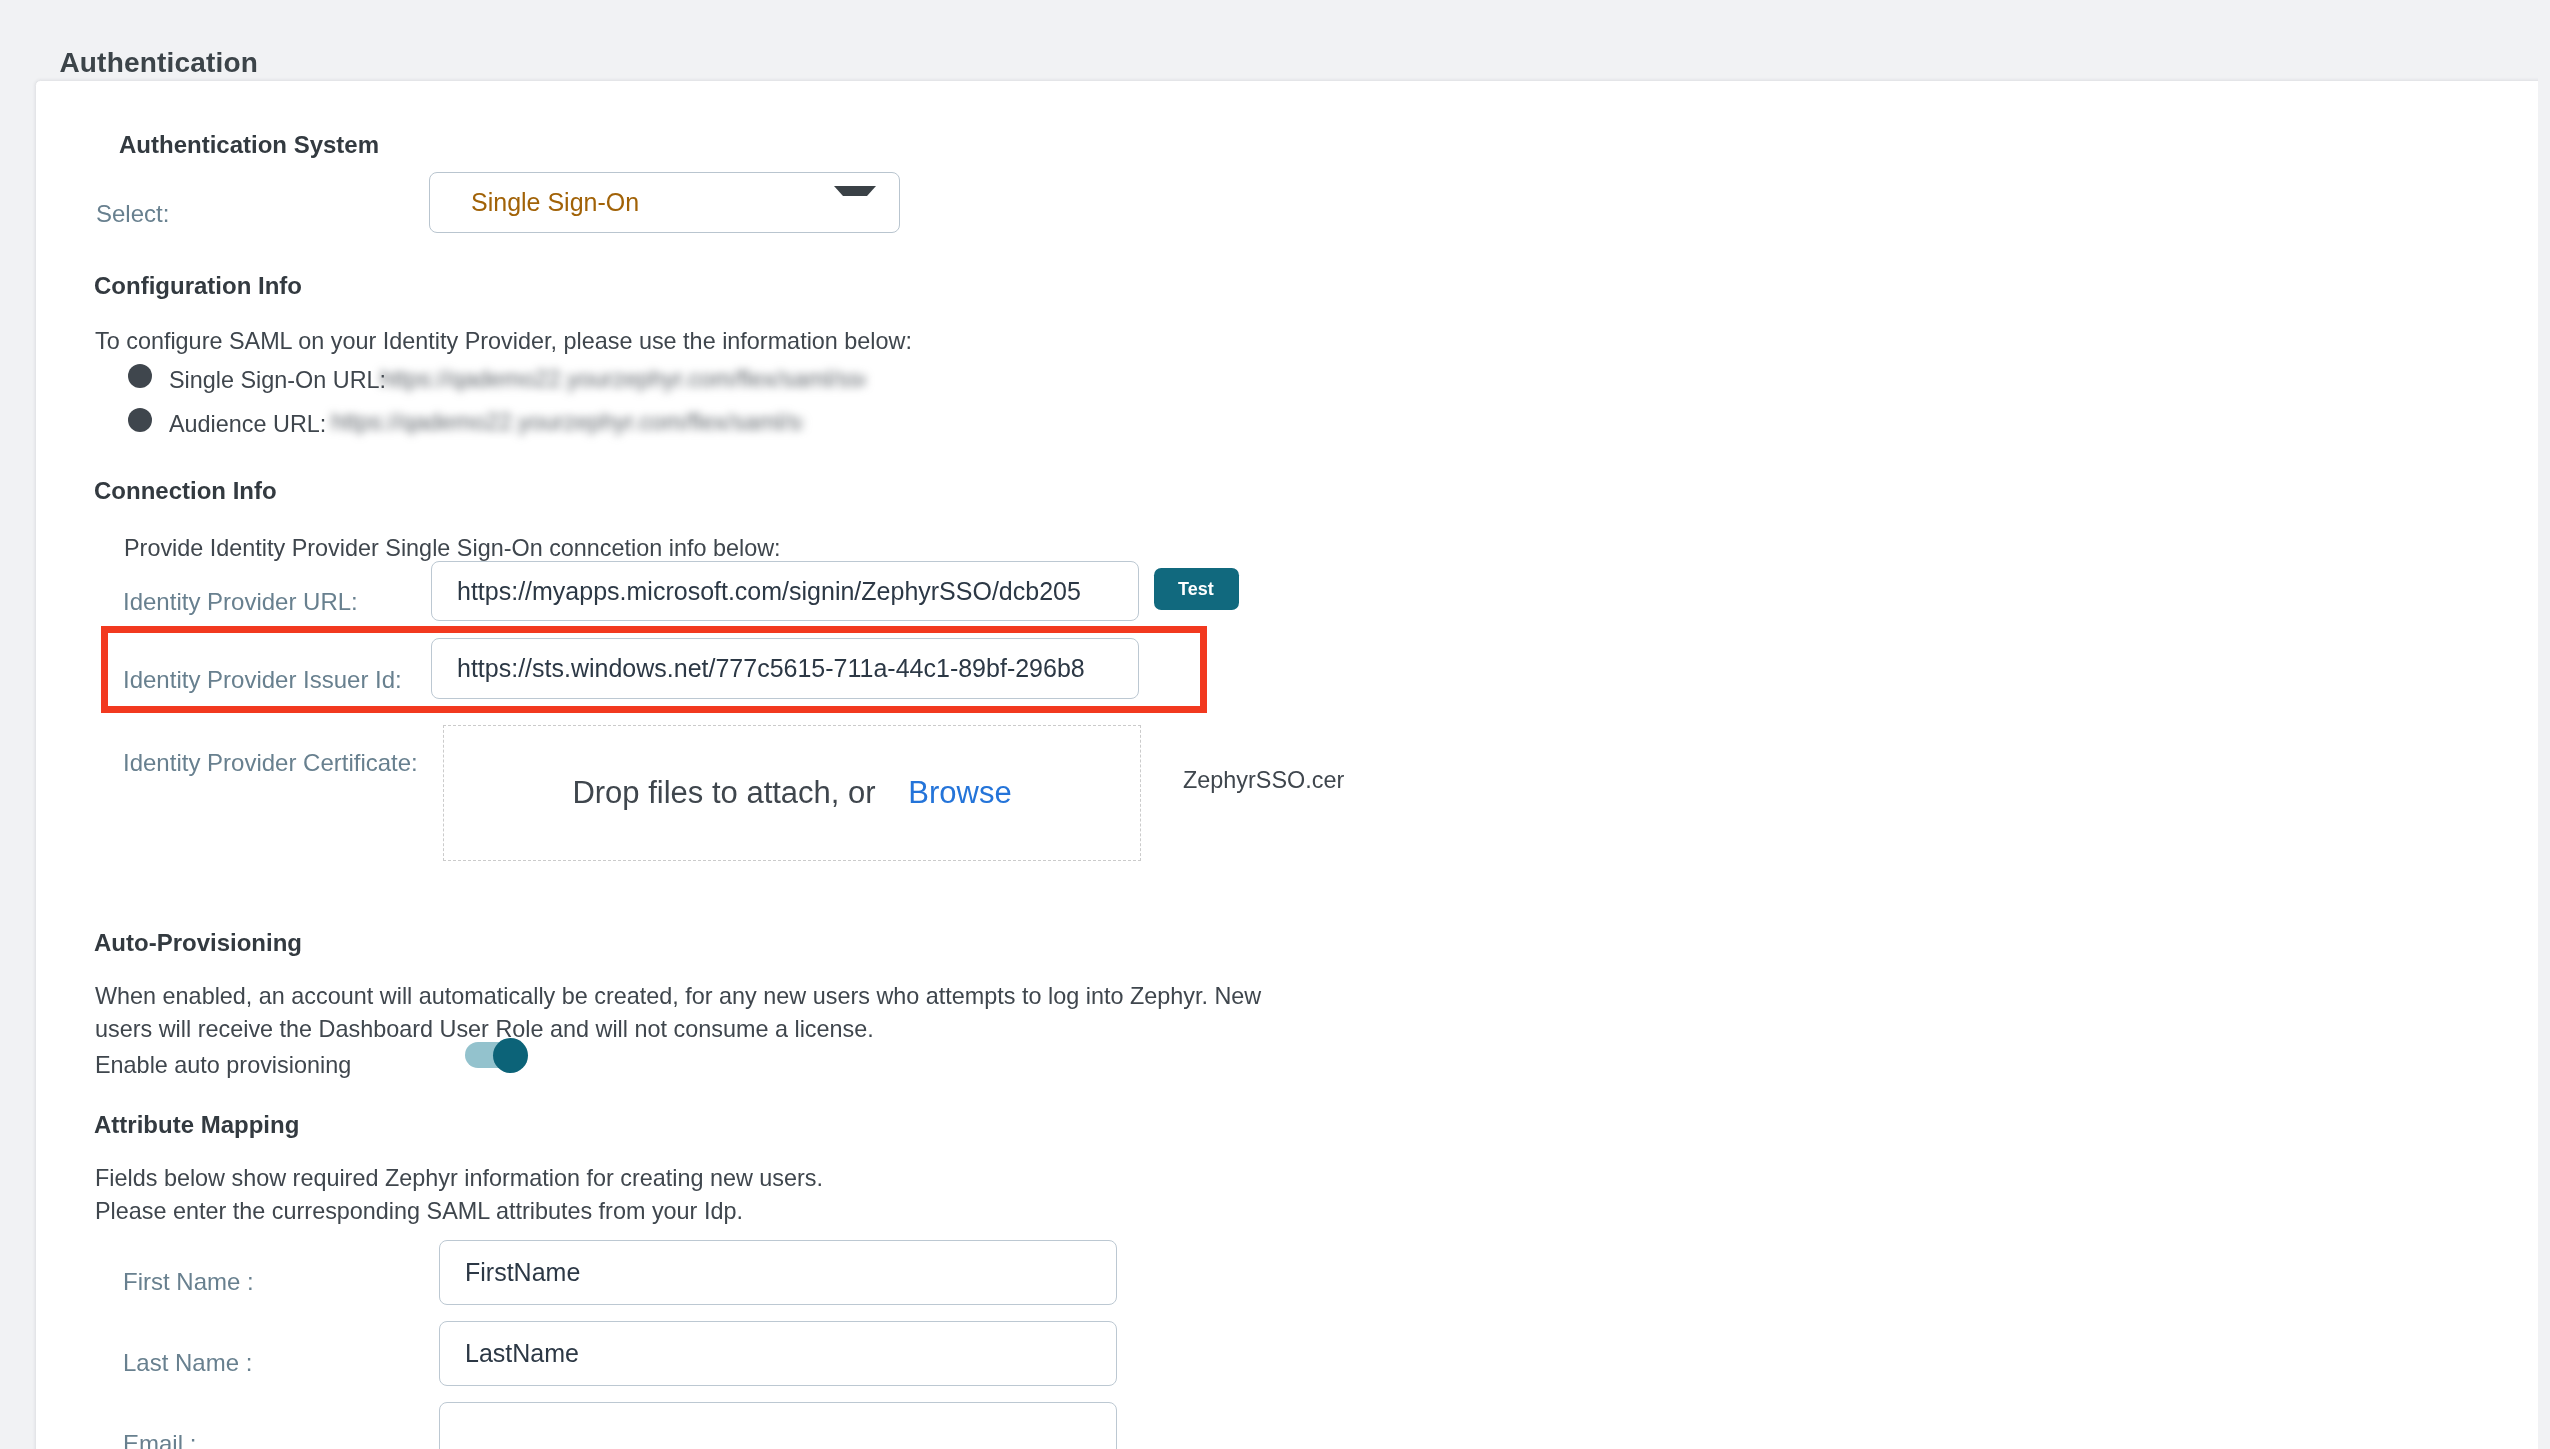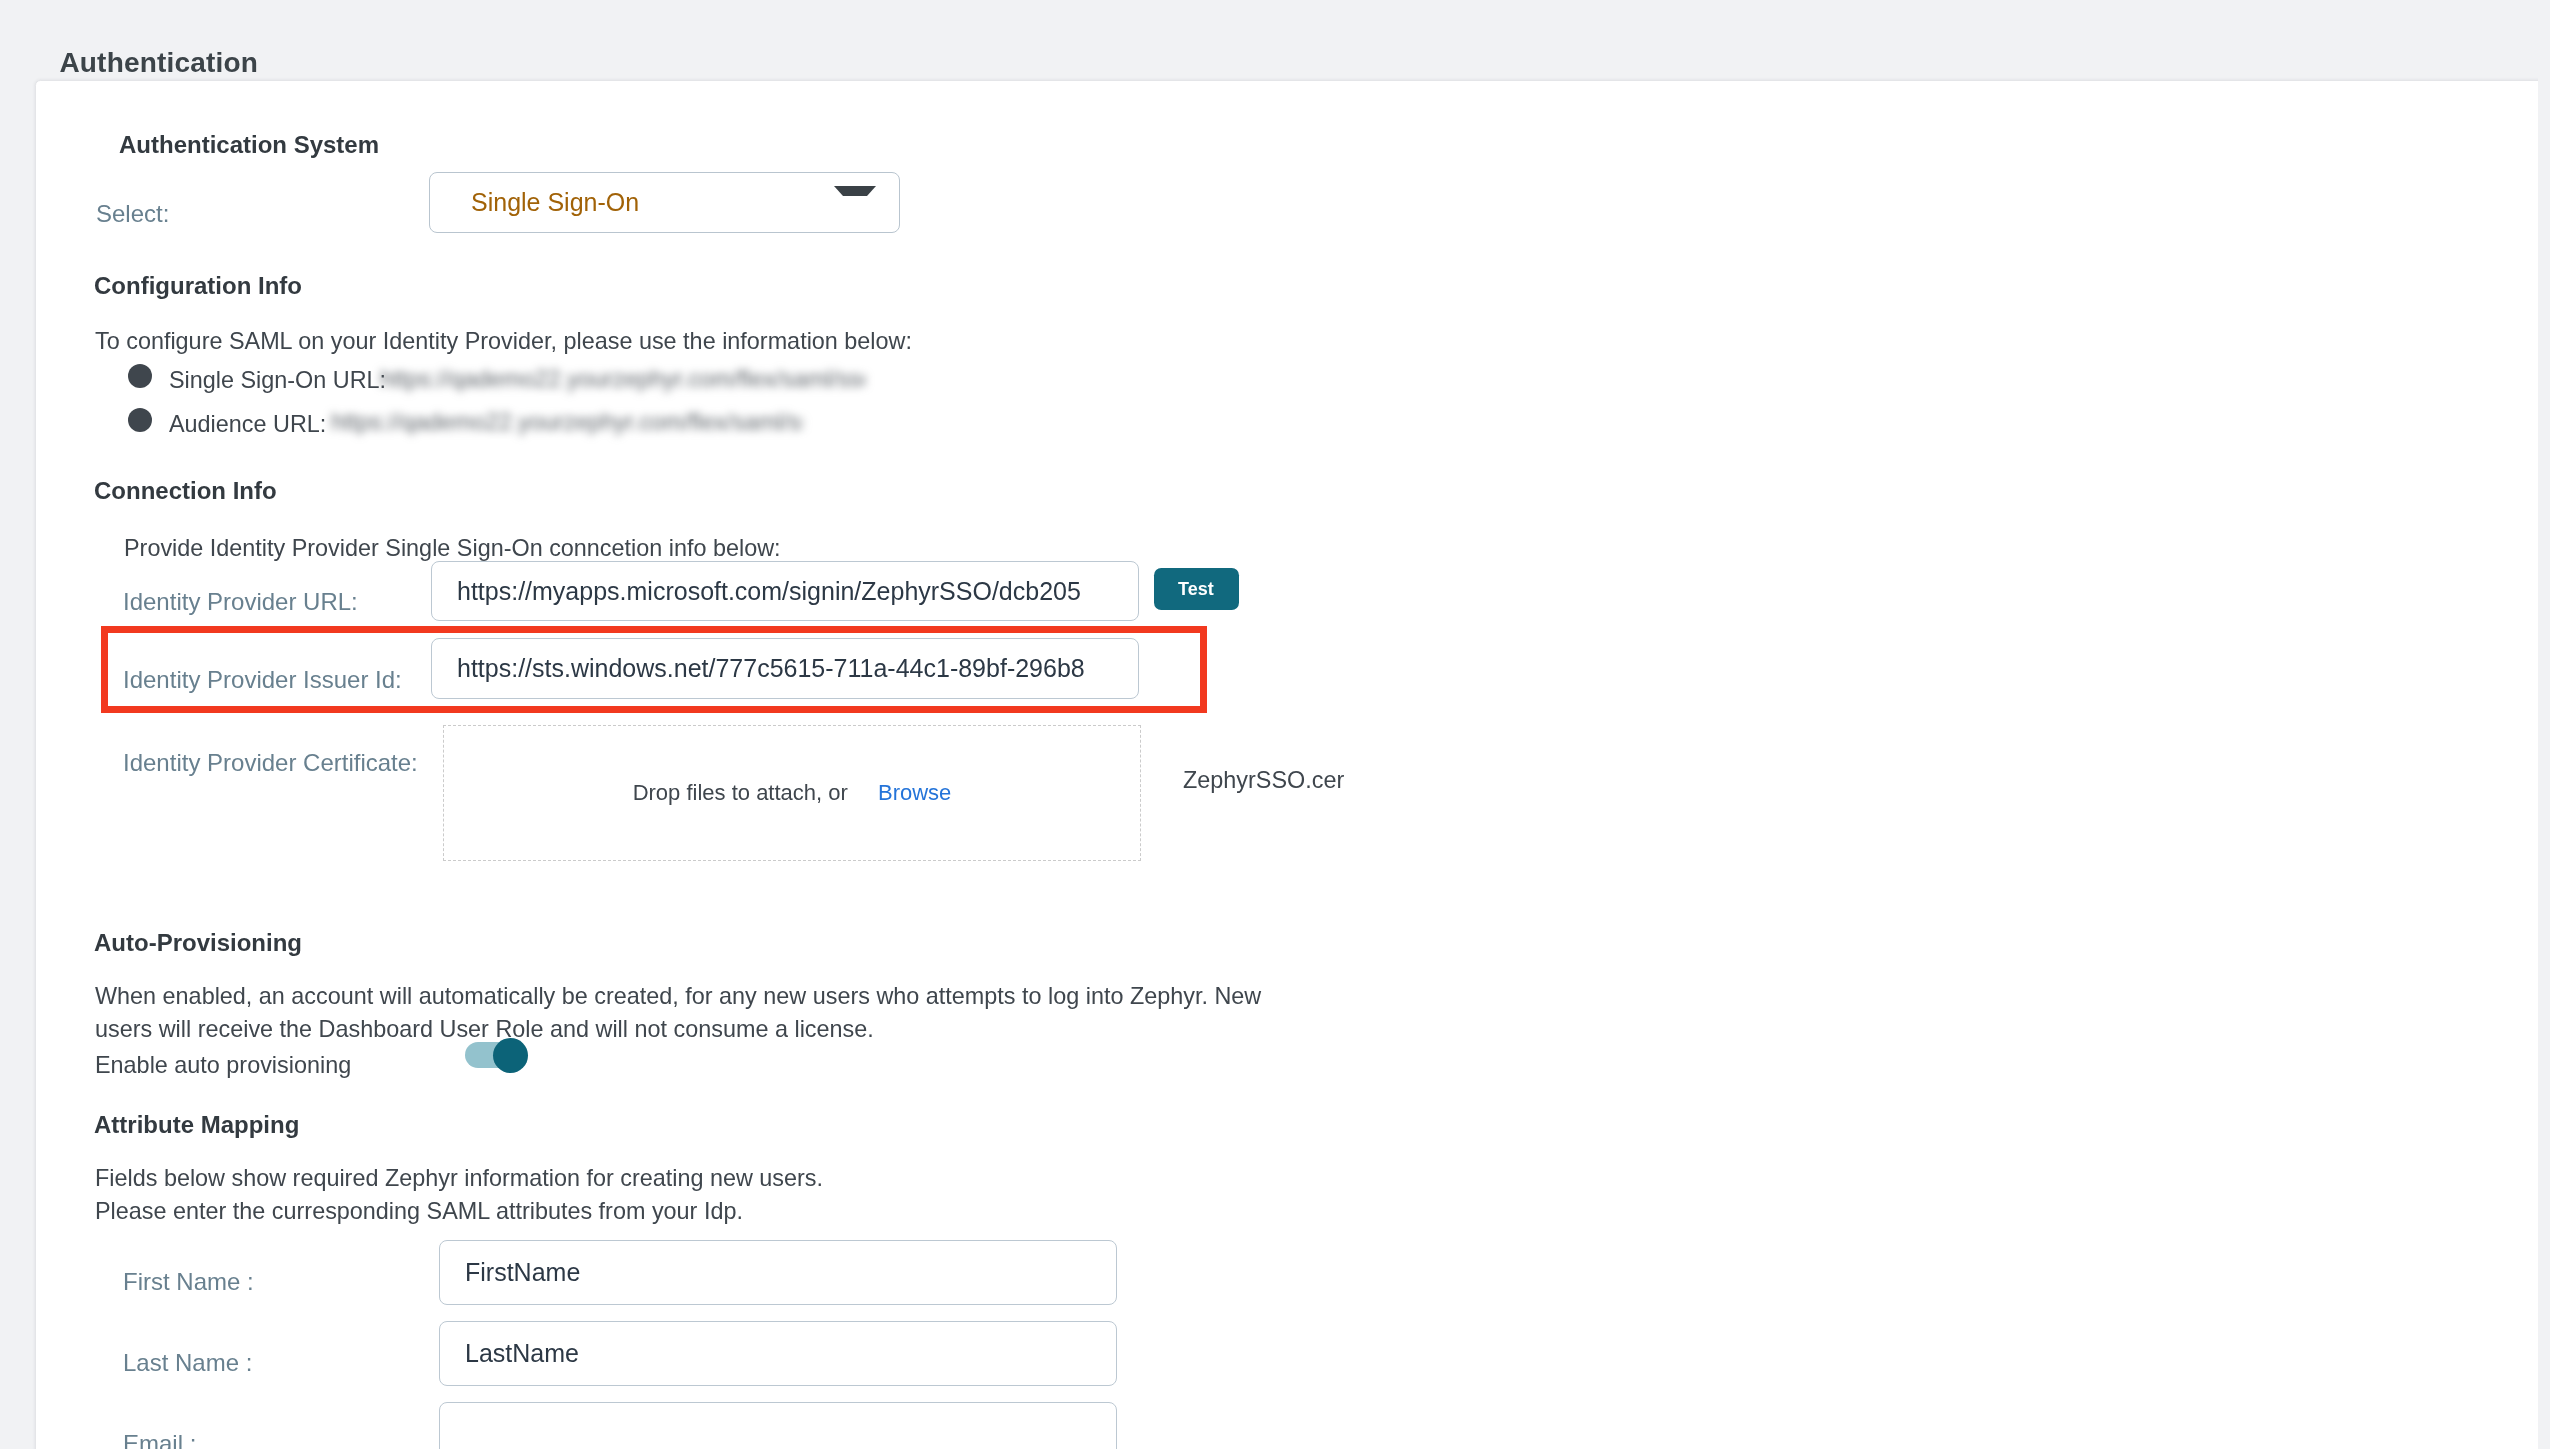--- a/index.html
+++ b/index.html
@@ -72,21 +72,21 @@
     left:77px; top:602px; width:1106px; height:87px;
     border:7.2px solid #f2391f; background:transparent;
   }
 
   
   .dropzone {
     left:419px; top:701px; width:698px; height:136px;
     border:1.8px dashed #cbcbcb; background:#fff;
     display:flex; align-items:center; justify-content:center;
   }
-  .dropzone-text { font-size:22px; color:#3f464d; }
+  .dropzone-text { font-size:31px; color:#3f464d; }
   .browse-link { color:#2474d9; text-decoration:none; cursor:pointer; }
 
   
   .toggle {
     left:441px; top:1018px; width:59px; height:26px;
     background:#93c2cd; border-radius:13.5px; cursor:pointer;
   }
   .toggle-knob {
     position:absolute; right:-3.6px; top:-4.5px;
     width:35px; height:35px; border-radius:50%; background:#0c6378;

